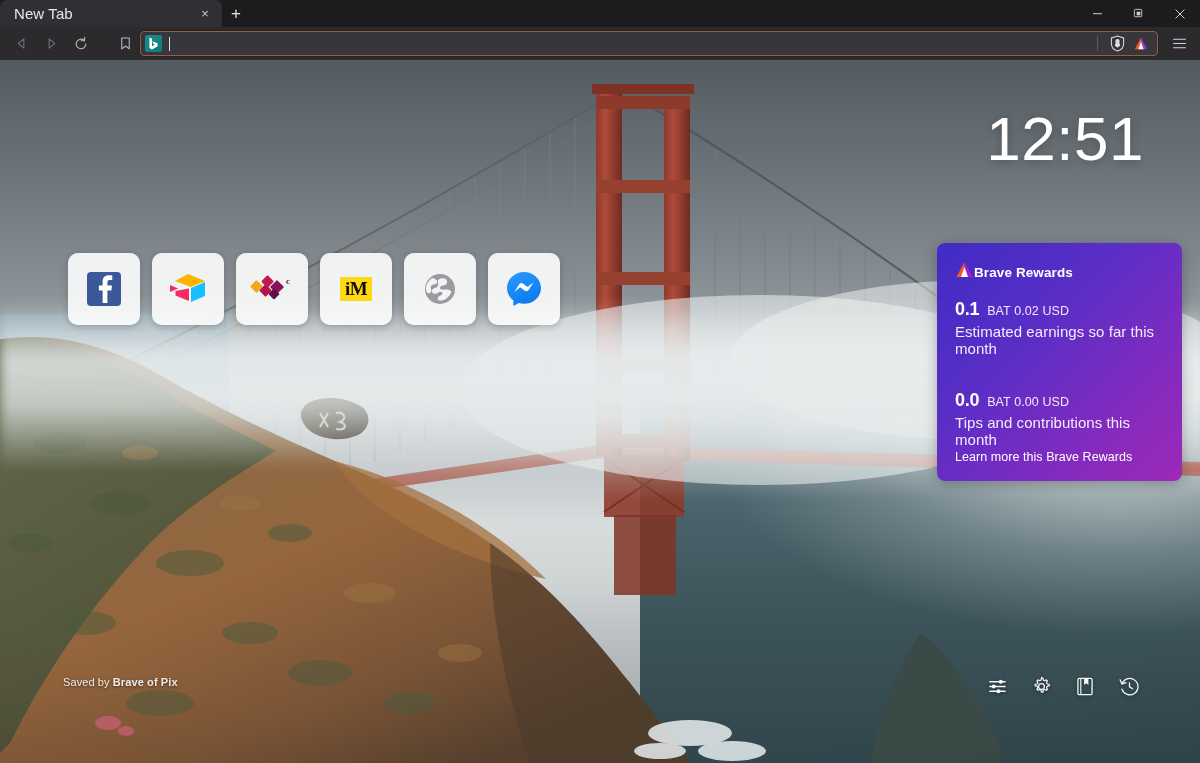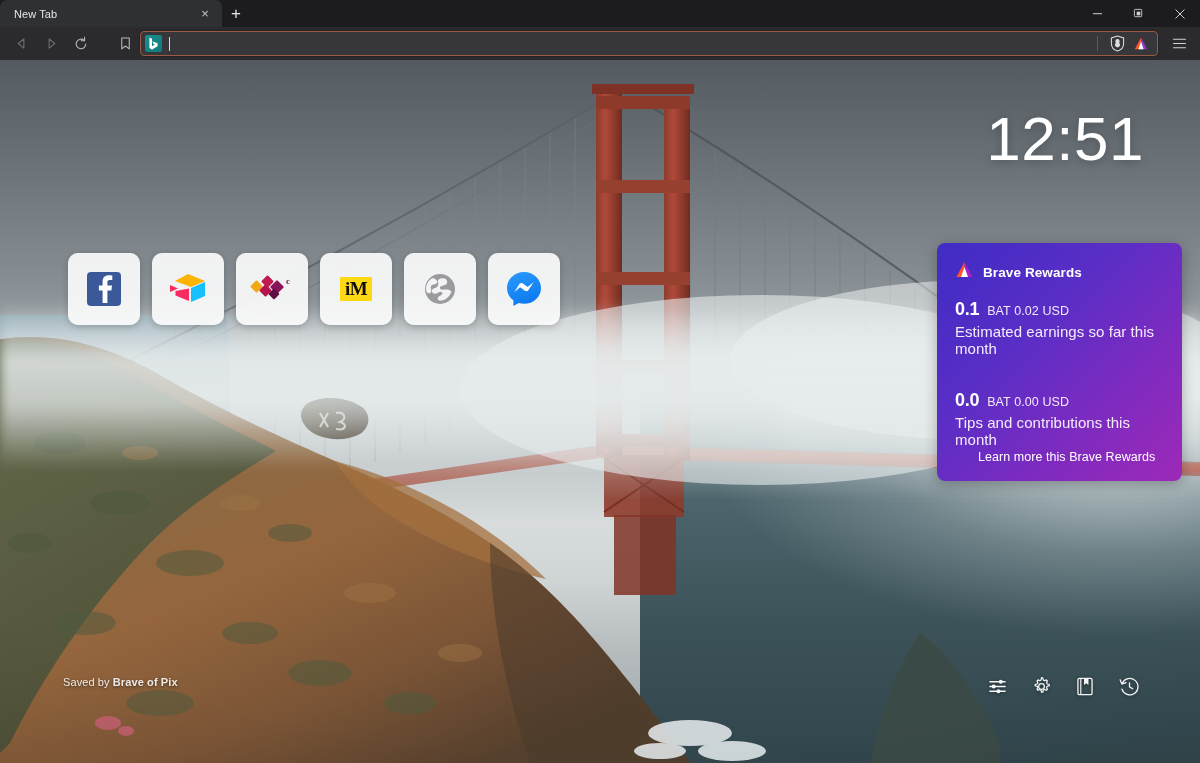--- a/index.html
+++ b/index.html
@@ -16,21 +16,21 @@
   .tabstrip {
     height:27px; background:#1c1c1f; display:flex; align-items:flex-end;
     position:relative; z-index:20;
   }
   .tab {
     width:222px; height:27px; background:#2f3034;
     border-radius:7px 7px 0 0; display:flex; align-items:center;
     padding:0 8px 0 14px; position:relative;
   }
   .tab-title {
-    flex:1; color:#e6e6e8; font-size:11px; letter-spacing:.1px;
+    flex:1; color:#e6e6e8; font-size:15px; letter-spacing:.1px;
     white-space:nowrap; overflow:hidden; text-overflow:ellipsis;
   }
   .tab-close {
     width:18px; height:18px; display:flex; align-items:center;
     justify-content:center; border-radius:3px; color:#c8c8cc;
     font-size:13px; line-height:1;
   }
   .newtab-btn {
     width:28px; height:27px; display:flex; align-items:center;
     justify-content:center; color:#e2e2e4; font-size:17px;
@@ -194,32 +194,32 @@
   }
 
   
   .rewards {
     position:absolute; left:937px; top:183px; width:245px; height:238px;
     border-radius:8px; padding:18px 18px 0;
     background:linear-gradient(135deg,#3f2cc4 0%,#5a2ec6 38%,#7b2bc0 66%,#9d29b8 100%);
     box-shadow:0 3px 14px rgba(0,0,0,.28);
     color:#fff; overflow:hidden;
   }
-  .rw-head { display:flex; align-items:center; gap:9px; margin-bottom:17px; }
+  .rw-head { display:flex; align-items:center; margin-bottom:17px; }
   .rw-title { font-size:13.5px; font-weight:700; letter-spacing:.1px; }
   .rw-amt { display:flex; align-items:baseline; gap:8px; }
   .rw-big { font-size:18px; font-weight:700; line-height:1.05; letter-spacing:-.3px; }
   .rw-bat { font-size:12.5px; font-weight:400; color:#f3e9fb; letter-spacing:.1px; }
   .rw-sub { font-size:15px; color:#f4ecfc; margin-top:4px; letter-spacing:.05px; }
   .rw-block2 { margin-top:34px; }
   .rw-learn {
     position:absolute; left:18px; bottom:17px; font-size:12.5px;
     color:#ffffff; letter-spacing:.05px;
   }
-  .rw-learn .lnk { text-decoration:none; color:#fff;margin-left:23px; }
+  .rw-learn .lnk { text-decoration:none; color:#fff; }
 
   
   .credit {
     position:absolute; left:63px; bottom:75px; font-size:11px;
     color:rgba(255,255,255,.88); letter-spacing:.1px;
     text-shadow:0 1px 3px rgba(0,0,0,.5);
   }
   .credit b { font-weight:700; }
 
   .footer-icons {

